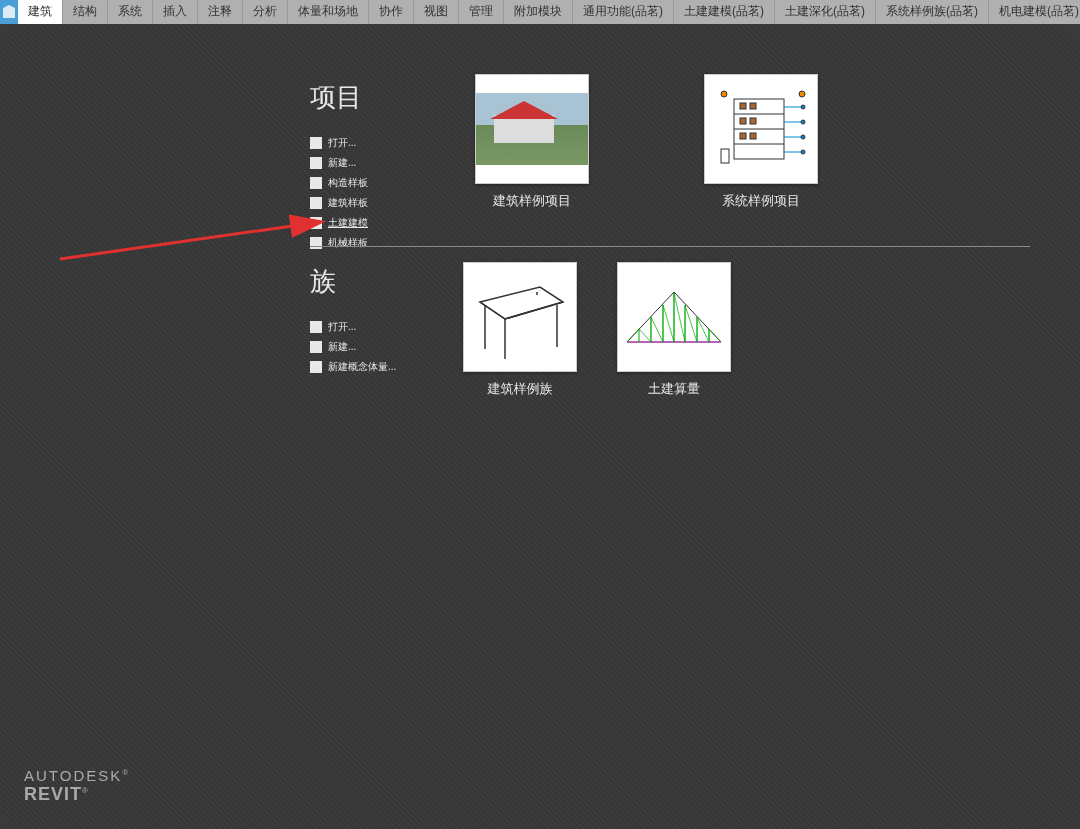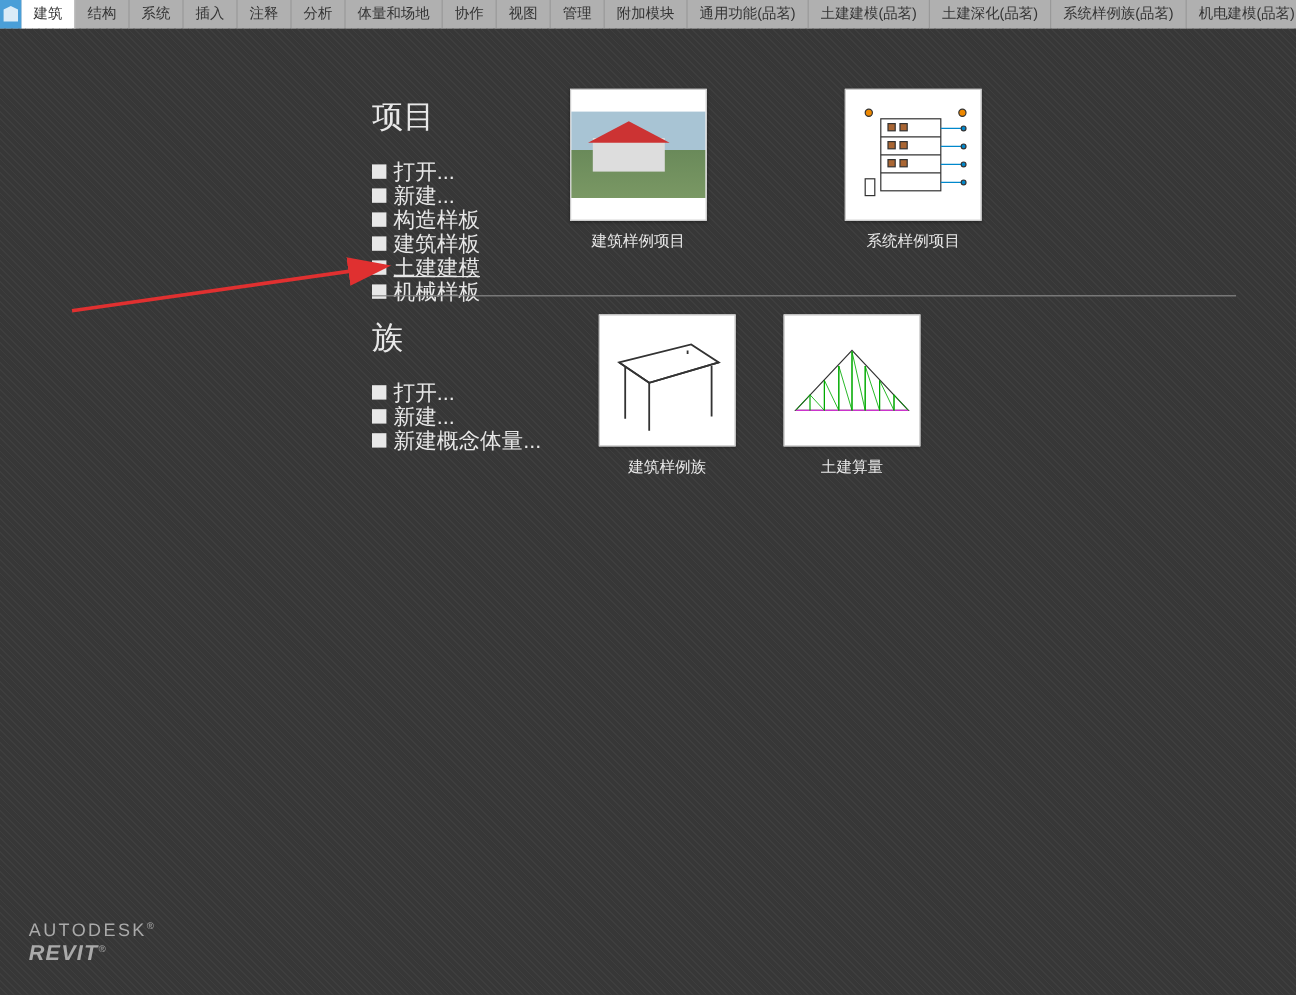--- a/index.html
+++ b/index.html
@@ -39,33 +39,34 @@
     .tab.active {
       background: #fff;
     }
     .main-area {
       background-image:
         repeating-linear-gradient(45deg, #3e3e3e 0, #3e3e3e 1px, transparent 1px, transparent 4px),
         linear-gradient(#373737, #373737);
       height: calc(100% - 24px);
       padding: 40px 16px 0 0;
       position: relative;
+      border-radius: 26px;
     }
     .section-title {
       font-size: 26px;
       font-weight: normal;
       margin-bottom: 18px;
       color: #e8e8e8;
     }
     .link-list {
       list-style: none;
       margin-bottom: 10px;
     }
     .link-list li {
-      font-size: 18px;
+      font-size: 10px;
       line-height: 20px;
       color: #e8e8e8;
       display: flex;
       align-items: center;
       gap: 6px;
       cursor: pointer;
     }
     .link-list li .file-icon {
       width: 12px;
       height: 12px;
@@ -73,21 +74,21 @@
       display: inline-block;
       position: relative;
     }
     .link-list li.underline span.text { text-decoration: underline; }
     .row {
       display: flex;
       gap: 95px;
       position: absolute;
     }
     .row.row-projects { top: 50px; left: 465px; }
-    .row.row-families { top: 238px; left: 489px; gap: 20px; }
+    .row.row-families { top: 238px; left: 453px; gap: 20px; }
     .thumb-block {
       width: 134px;
       display: flex;
       flex-direction: column;
       align-items: center;
       cursor: pointer;
     }
     .thumb {
       width: 114px;
       height: 110px;
@@ -123,21 +124,21 @@
       pointer-events: none;
     }
     .logo {
       position: absolute;
       bottom: 24px;
       left: 24px;
       color: #aaa;
       font-family: Arial, sans-serif;
     }
     .logo .ad { font-size: 15px; letter-spacing: 2px; margin-top: 28px; }
-    .logo .rv { font-size: 18px; font-weight: bold; letter-spacing: 1px; font-style: italic; }
+    .logo .rv { font-size: 18px; font-weight: bold; letter-spacing: 1px; }
     
     .arch-proj {
       width: 100%; height: 72px;
       background: linear-gradient(#a8c4d4 0%, #a8c4d4 45%, #6a8a5a 45%, #7a9864 100%);
       position: relative;
     }
     .arch-proj::before {
       content: '';
       position: absolute;
       left: 18px; top: 22px;

